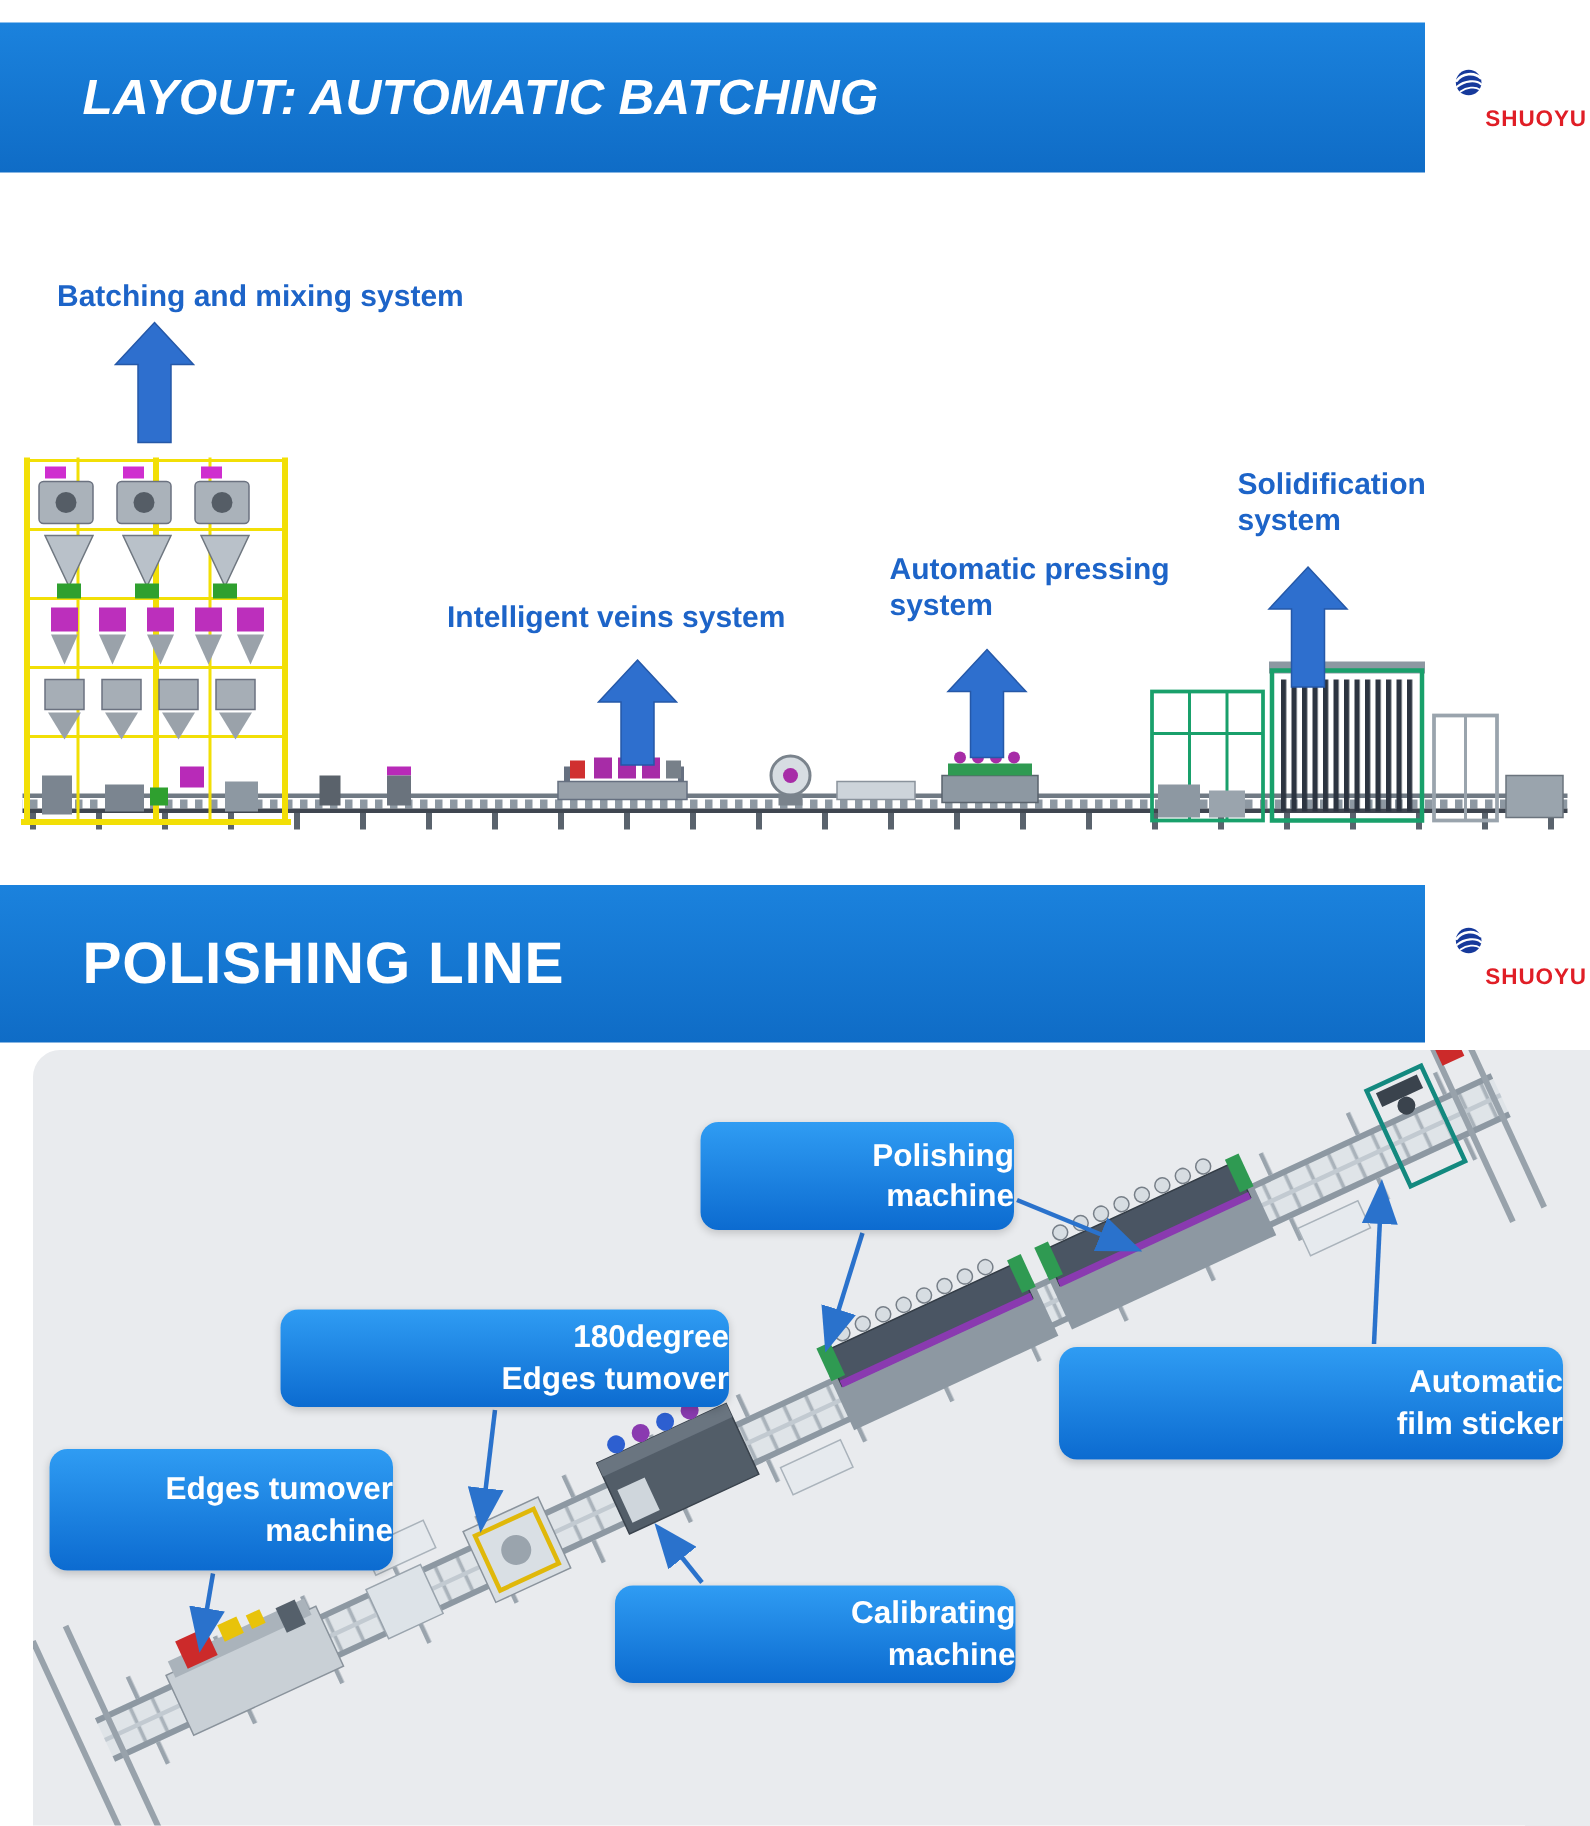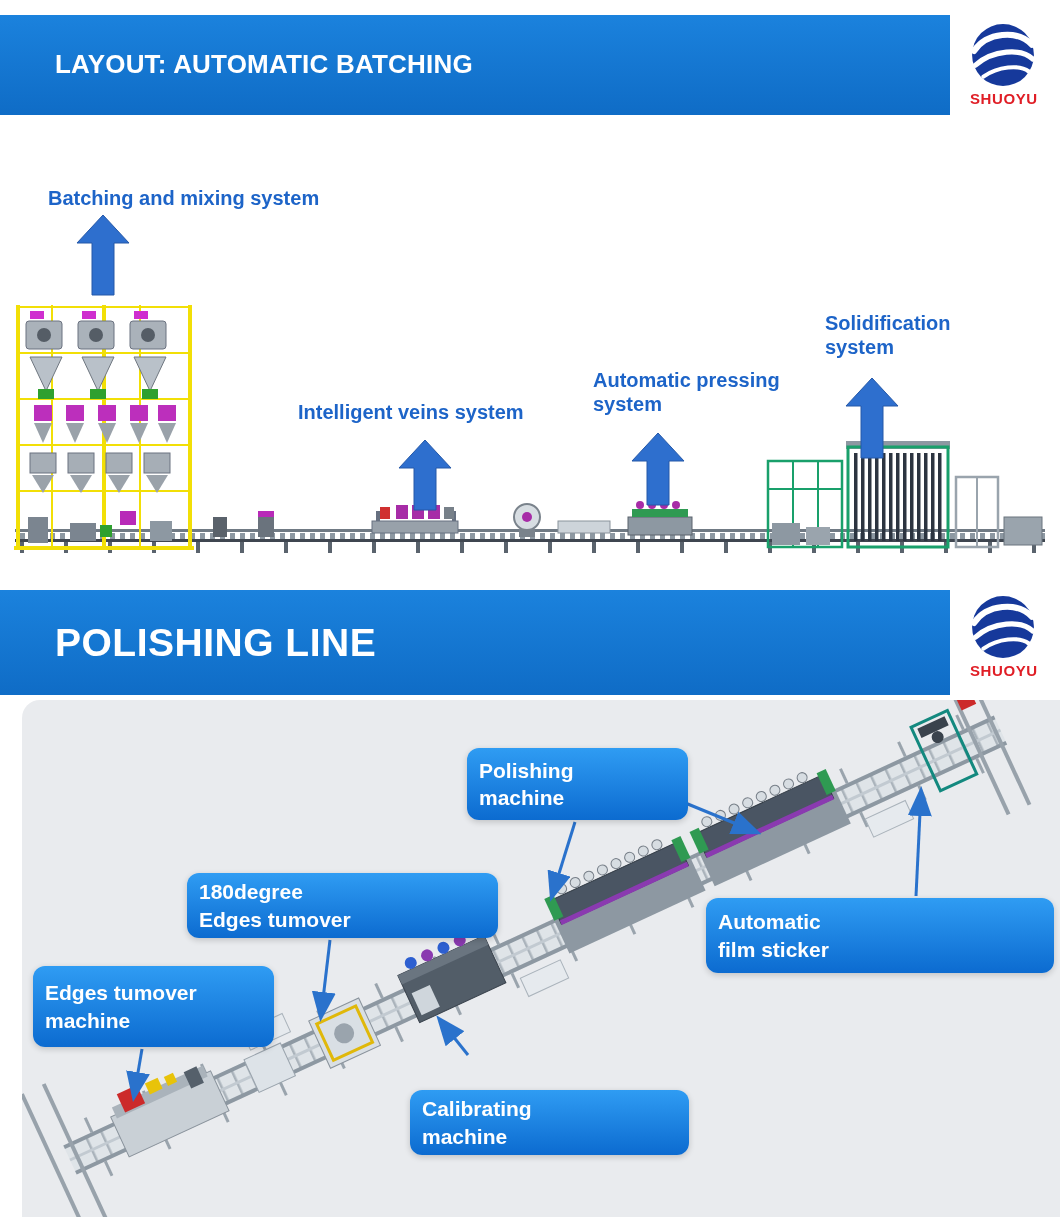--- a/index.html
+++ b/index.html
@@ -10,64 +10,64 @@
   }
 
   
   .banner {
     position:absolute; left:0; width:950px; box-sizing:border-box;
     background:linear-gradient(180deg,#1b82dd 0%,#0f6cc6 100%);
     color:#ffffff; display:flex; flex-direction:column; justify-content:center;
     padding-left:55px;
   }
   .banner-1 { top:15px; height:100px; }
-  .banner-1 .banner-line { font-size:26px; font-weight:800; line-height:1.28; letter-spacing:0.2px; }
+  .banner-1 .banner-line { font-size:33px; font-weight:800; line-height:1.28; letter-spacing:0.2px;font-style:italic; }
   .banner-2 { top:590px; height:105px; }
   .banner-2 .banner-title { font-size:39px; font-weight:800; letter-spacing:0.5px; }
 
   
   .logo {
-    position:absolute; width:88px; display:flex; flex-direction:column;
-    align-items:flex-start; gap:2px;
+    position:absolute; width:88px; display:flex; flex-direction:row;
+    align-items:flex-end; gap:2px;
   }
   .logo-1 { left:970px; top:22px; }
   .logo-2 { left:970px; top:594px; }
   .logo svg { width:66px; height:66px; }
   .logo-text { color:#e01e26; font-weight:800; font-size:15px; letter-spacing:0.6px; }
 
   
   .diagram1-svg { position:absolute; left:0; top:115px; }
   .d1-label {
     position:absolute; color:#1d64c8; font-size:20px; font-weight:600;
     line-height:1.2; white-space:nowrap;
   }
-  .lbl-batching { left:48px;  top:186px; }
+  .lbl-batching { left:38px;  top:186px; }
   .lbl-veins    { left:298px; top:400px; }
   .lbl-pressing { left:593px; top:368px; }
   .lbl-solid    { left:825px; top:311px; }
 
   
   .gray-panel {
     position:absolute; left:22px; top:700px; width:1038px; height:517px;
     background:#e9ebee; border-radius:18px 0 0 0;
   }
   .diagram2-svg { position:absolute; left:22px; top:700px; }
 
   .blue-box {
     position:absolute; border-radius:12px;
     background:linear-gradient(180deg,#2f9cf3 0%,#0c6bd0 100%);
     color:#ffffff; font-weight:700; font-size:21px; line-height:1.3;
-    display:flex; flex-direction:column; align-items:flex-start; justify-content:center;
-    text-align:center; box-shadow:0 2px 6px rgba(0,0,0,0.18);padding-left:12px;
+    display:flex; flex-direction:column; align-items:flex-end; justify-content:center;
+    text-align:center; box-shadow:0 2px 6px rgba(0,0,0,0.18);
   }
   .box-polishing   { left:467px; top:748px;  width:209px; height:72px; }
   .box-turnover    { left:187px; top:873px;  width:299px; height:65px; }
   .box-edges       { left:33px;  top:966px;  width:229px; height:81px; }
   .box-film        { left:706px; top:898px;  width:336px; height:75px; }
-  .box-calibrating { left:410px; top:1057px; width:267px; height:65px;margin-top:33px; }
+  .box-calibrating { left:410px; top:1057px; width:267px; height:65px; }
 </style>
 </head>
 <body>
 
 <div class="banner banner-1">
   <div class="banner-line">LAYOUT: AUTOMATIC BATCHING</div>
 </div>
 
 <div class="logo logo-1">
   <svg viewBox="0 0 64 64">

